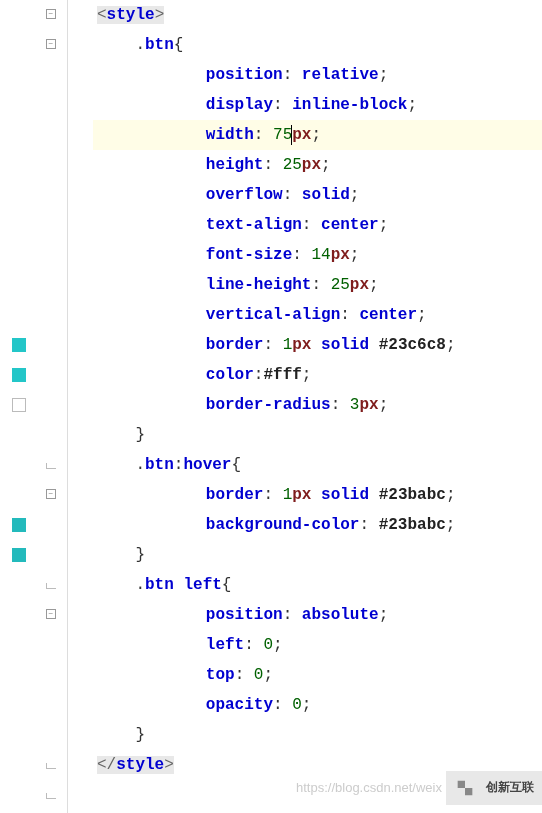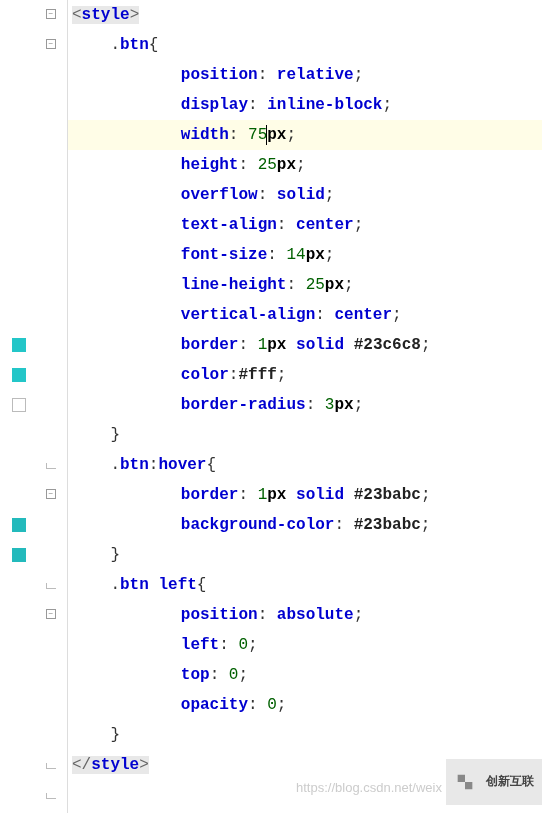--- a/index.html
+++ b/index.html
@@ -62,20 +62,21 @@
     transform: translateY(-50%);
     width: 14px;
     height: 14px;
   }
   .swatch-fill { background: #23c6c8; }
   .swatch-fill2 { background: #23babc; }
   .swatch-outline { border: 1px solid #bbb; background: #fff; }
   .code {
     flex: 1;
     padding-left: 0;
+    margin-left: 25px;
   }
   .line {
     height: 30px;
     line-height: 30px;
     white-space: pre;
     padding-left: 4px;
   }
   .line.cursor-line {
     background: #fffde7;
   }
@@ -89,40 +90,40 @@
   }
   .highlight-tag { background: #e8e8e8; }
   .tag    { color: #0000d0; font-weight: bold; }
   .punct  { color: #333; }
   .sel    { color: #0000d0; font-weight: bold; text-align: right; }
   .pseudo { color: #0000d0; font-weight: bold; }
   .prop   { color: #0000d0; font-weight: bold; padding-left: 32px; }
   .colon  { color: #333; }
   .kw     { color: #0000d0; font-weight: bold; }
   .num    { color: #006000; }
-  .unit   { color: #000000; font-weight: bold; }
+  .unit   { color: #7f1d1d; font-weight: bold; }
   .hex    { color: #222; font-weight: bold; }
   .semi   { color: #333; }
   .brace  { color: #333; }
   .angle  { color: #666; }
 
   .watermark {
     position: absolute;
     bottom: 18px;
     right: 100px;
     color: #ccc;
     font-size: 13px;
     font-family: Arial, sans-serif;
   }
   .logo {
     position: absolute;
     bottom: 8px;
     right: 0;
     background: #e8e8e8;
-    padding: 12px 8px;
+    padding: 6px 8px;
     display: flex;
     align-items: center;
     gap: 10px;
     font-size: 11px;
     color: #555;
     font-family: Arial, sans-serif;
   }
   .logo svg { flex-shrink: 0; }
   .logo-text { display: flex; flex-direction: column; line-height: 1.1; }
   .logo-cn { font-size: 12px; font-weight: bold; color: #444;}

